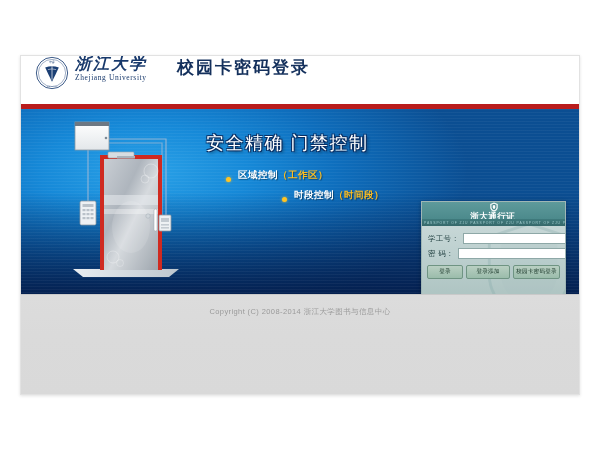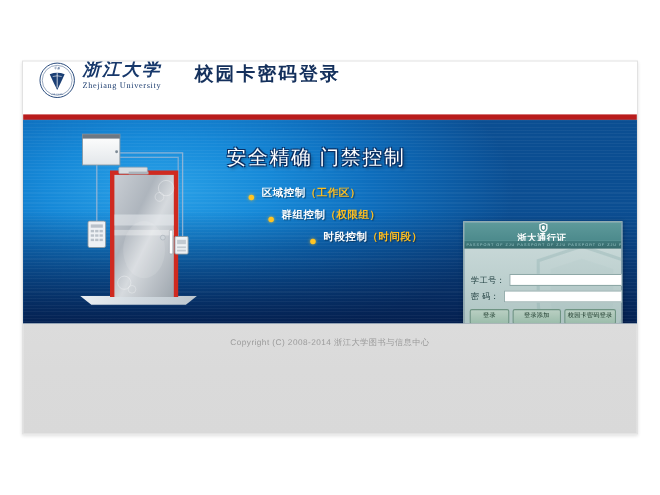--- a/index.html
+++ b/index.html
@@ -169,21 +169,21 @@
     color: #9fcbcc;
     font-size: 3.4px;
     letter-spacing: 0.9px;
     display: flex;
     align-items: center;
     overflow: hidden;
     white-space: nowrap;
     padding-left: 2px;
     box-sizing: border-box;
   }
-  #panel-body { position: relative; padding: 23px 6px 0 6px; }
+  #panel-body { position: relative; padding: 7px 6px 0 6px; }
   .frow { display: flex; align-items: center; margin-bottom: 4px; }
   .flabel {
     width: 34px;
     font-size: 7.5px;
     color: #1d3c3d;
     text-align: right;
     margin-right: 4px;
     letter-spacing: 0.3px;
     white-space: nowrap;
   }
@@ -337,25 +337,20 @@
       <div id="headline">安全精确  门禁控制</div>
 
       <div class="blist">
 
         <div class="bitem i1">
           <span class="dot"></span>
           <span>区域控制</span>
           <span class="hl">（工作区）</span>
         </div>
 
-        <div class="bitem i2">
-          <span class="dot"></span>
-          <span>群组控制</span>
-          <span class="hl">（权限组）</span>
-        </div>
 
         <div class="bitem i3">
           <span class="dot"></span>
           <span>时段控制</span>
           <span class="hl">（时间段）</span>
         </div>
 
       </div>
     </div>
 

